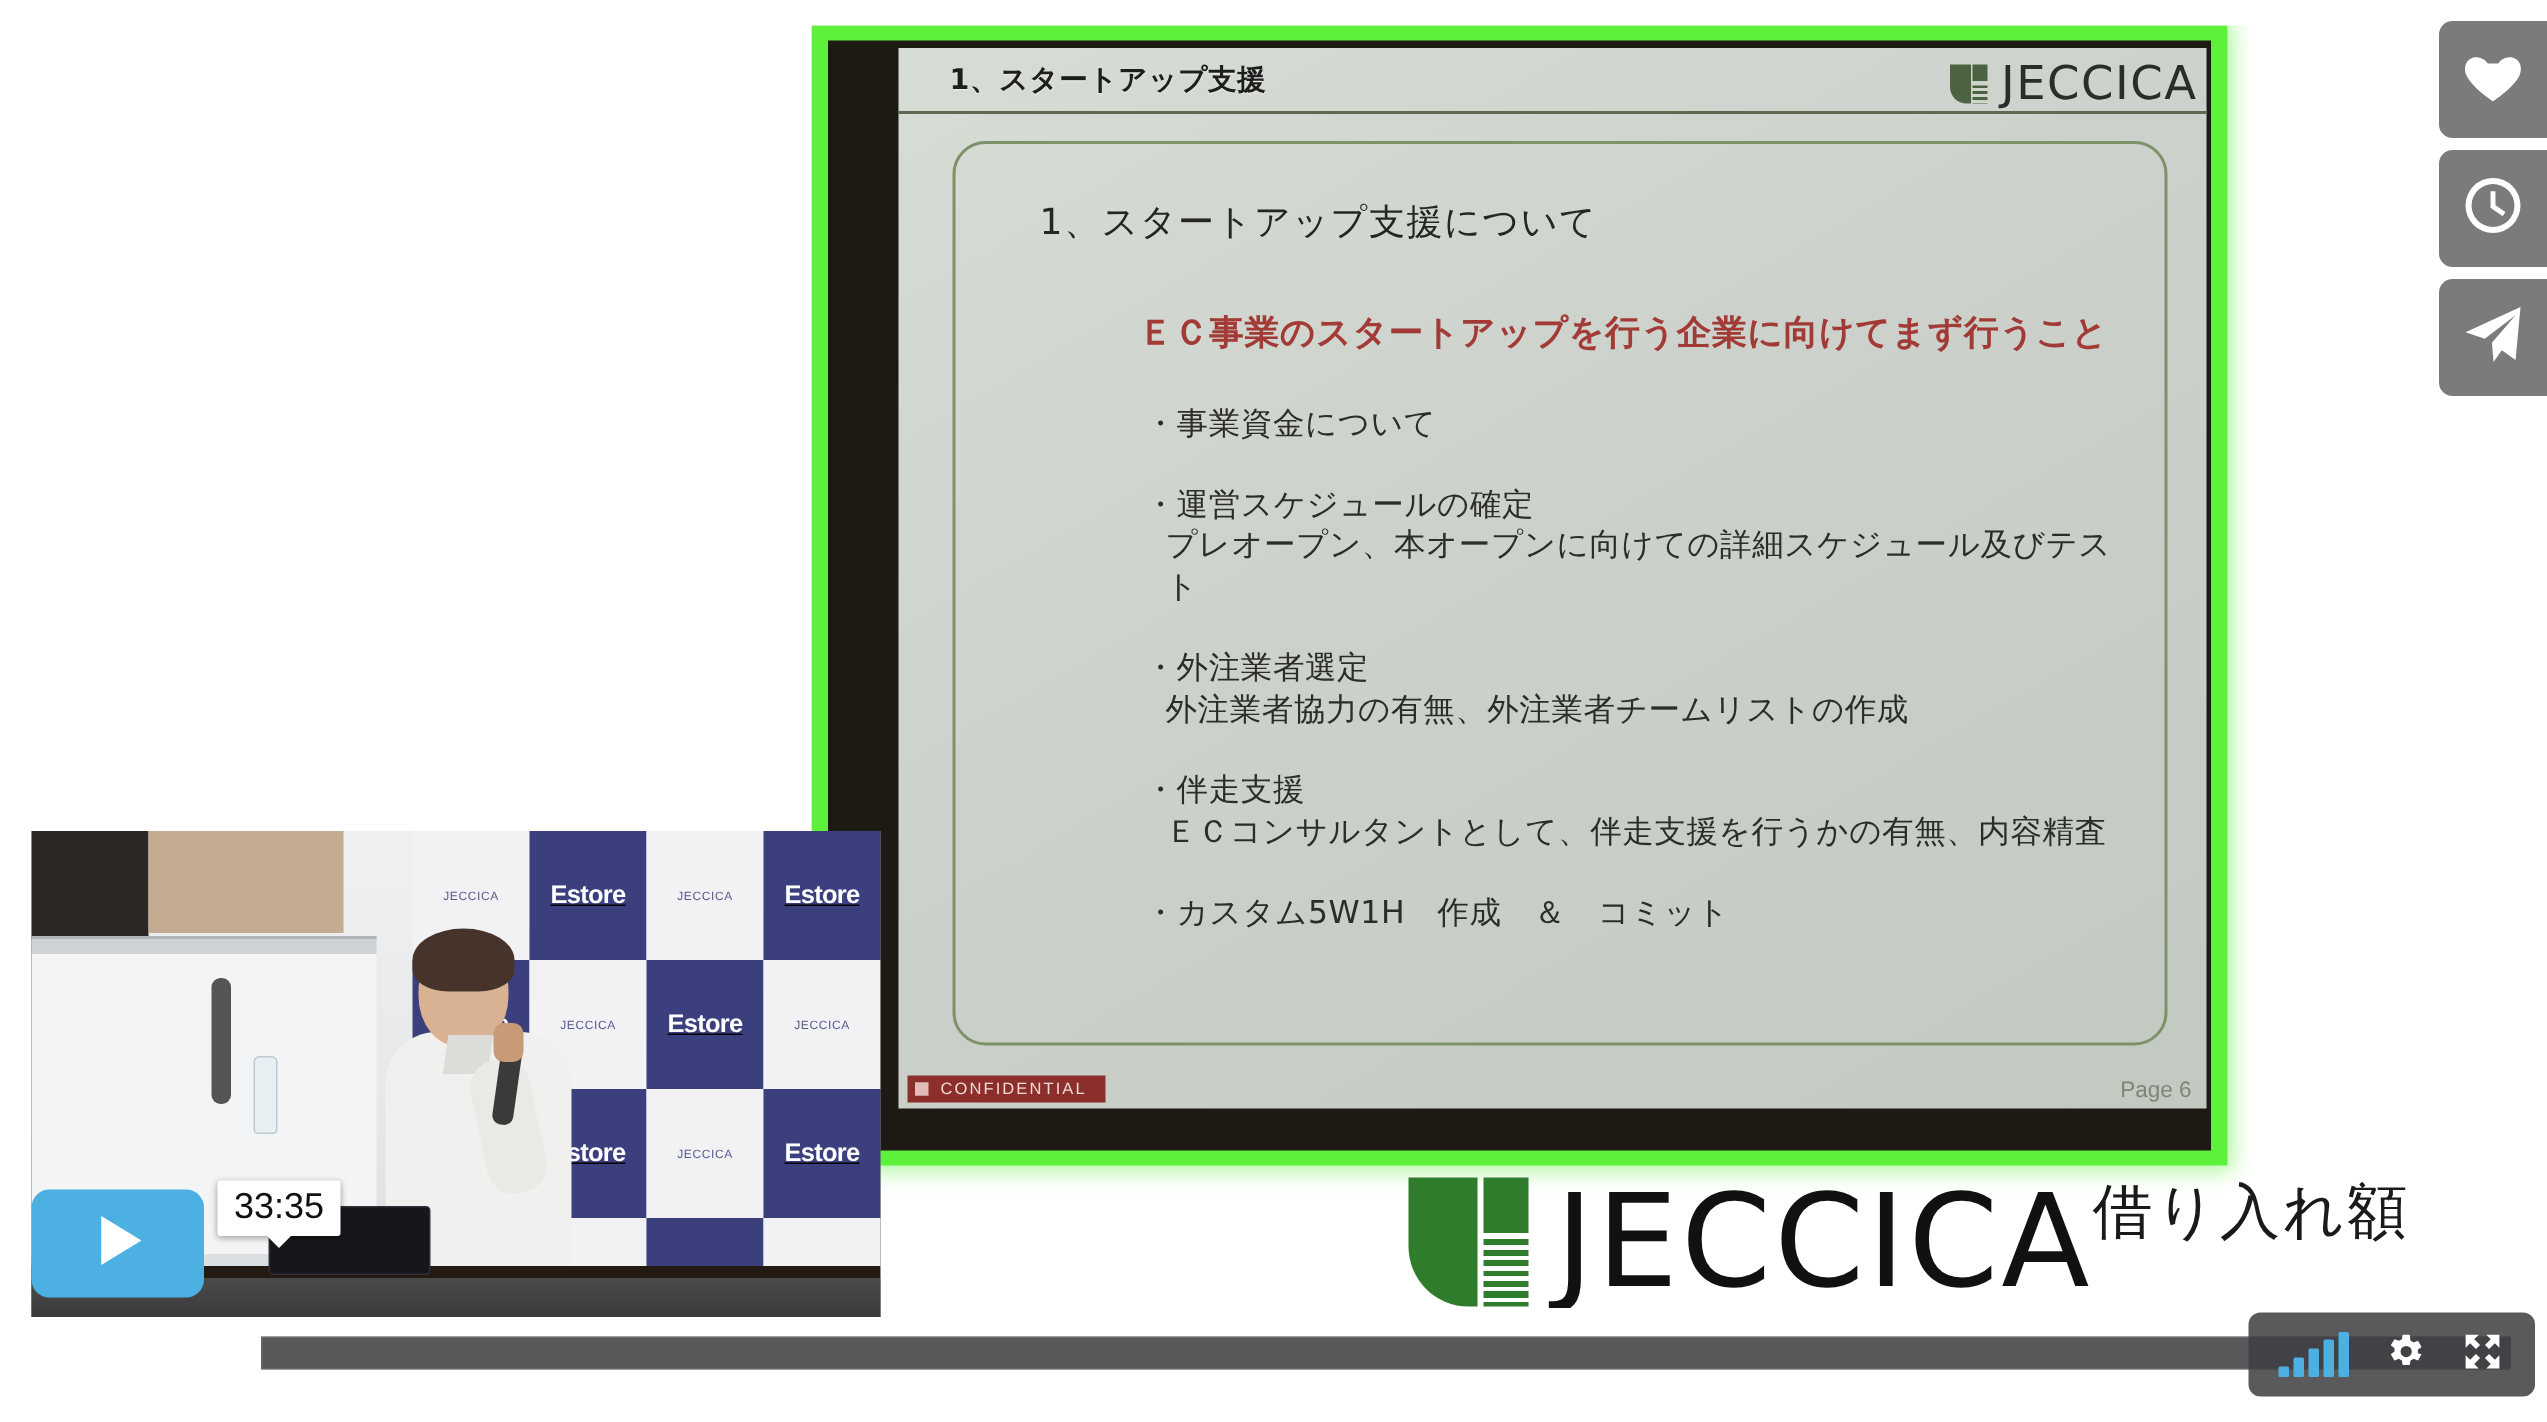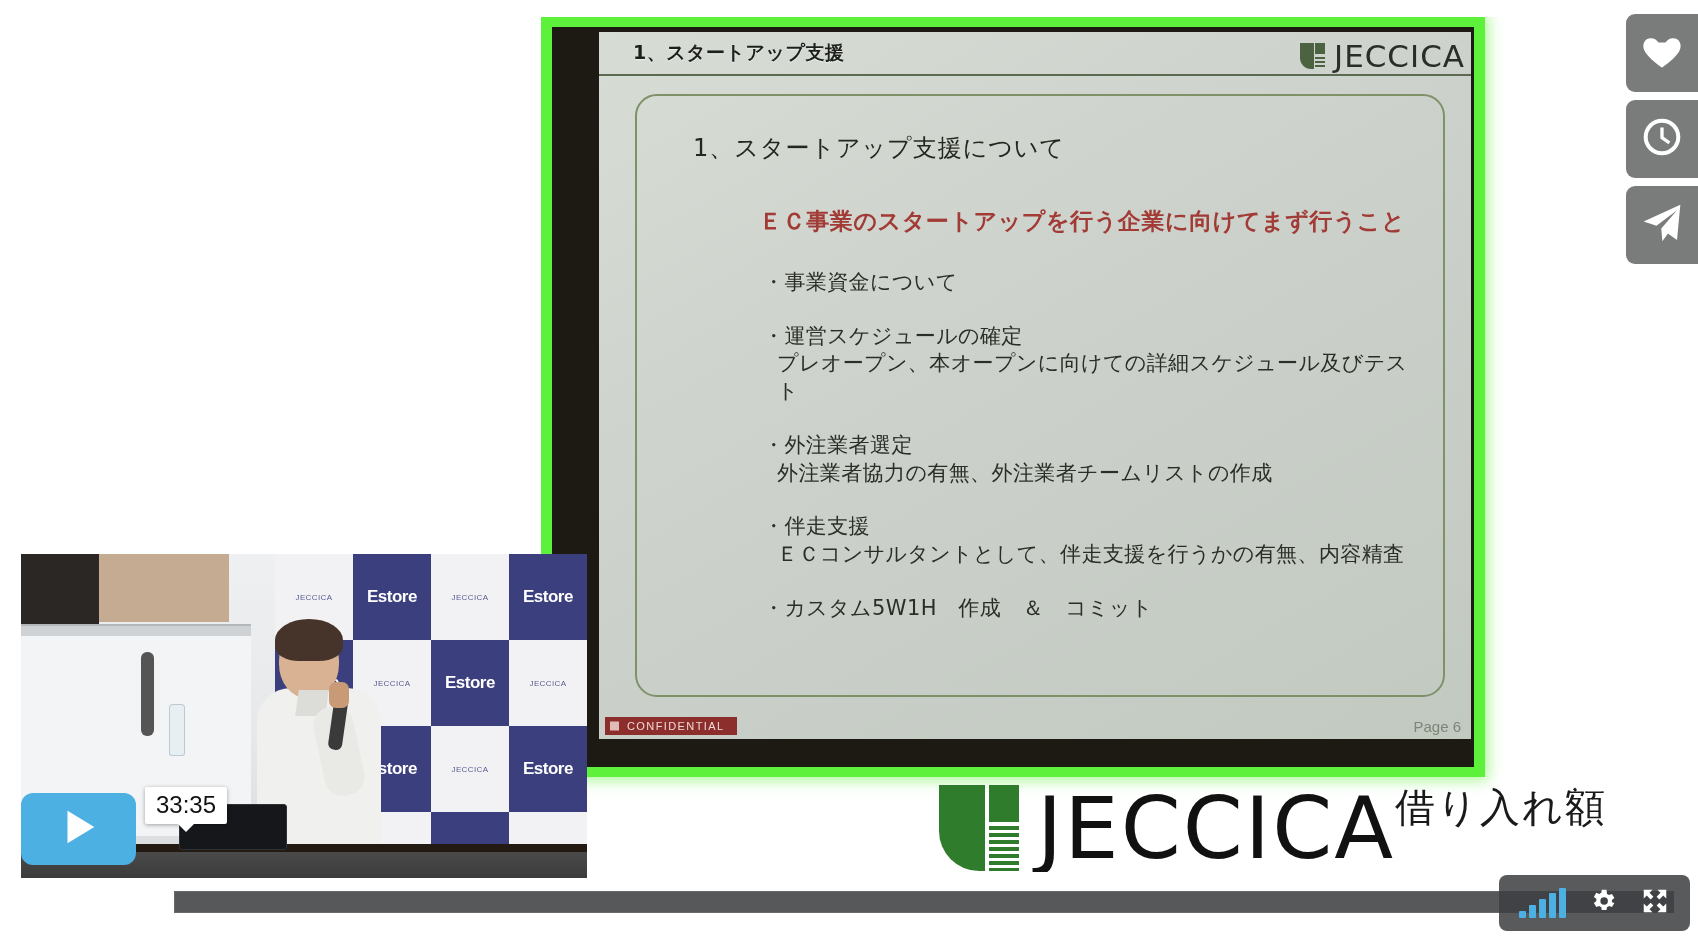--- a/index.html
+++ b/index.html
@@ -229,21 +229,21 @@
     position: absolute; left: 0; top: 82px; width: 230px; bottom: 42px;
     background: #f3f4f5;
   }
   .vt-backdrop {
     position: absolute; right: 0; top: 0; width: 312px; bottom: 30px;
     display: grid;
     grid-template-columns: repeat(4, 1fr);
     grid-auto-rows: 86px;
   }
   .vt-cell { position: relative; display:flex; align-items:center; justify-content:center; }
-  .vt-cell.navy { background: #3b3f7e; }
+  .vt-cell.navy { background: #3b3f7e; text-decoration: underline; }
   .vt-cell.white { background: #f2f2f5; }
   .vt-logo-estore {
     font-family: "Liberation Sans", sans-serif;
     font-weight: 700; font-size: 17px; letter-spacing: -.5px;
   }
   .vt-cell.navy .vt-logo-estore { color: #ffffff; }
   .vt-logo-jec {
     font-family: "Liberation Sans", sans-serif;
     font-size: 8px; letter-spacing: .4px; opacity: .85;
   }

